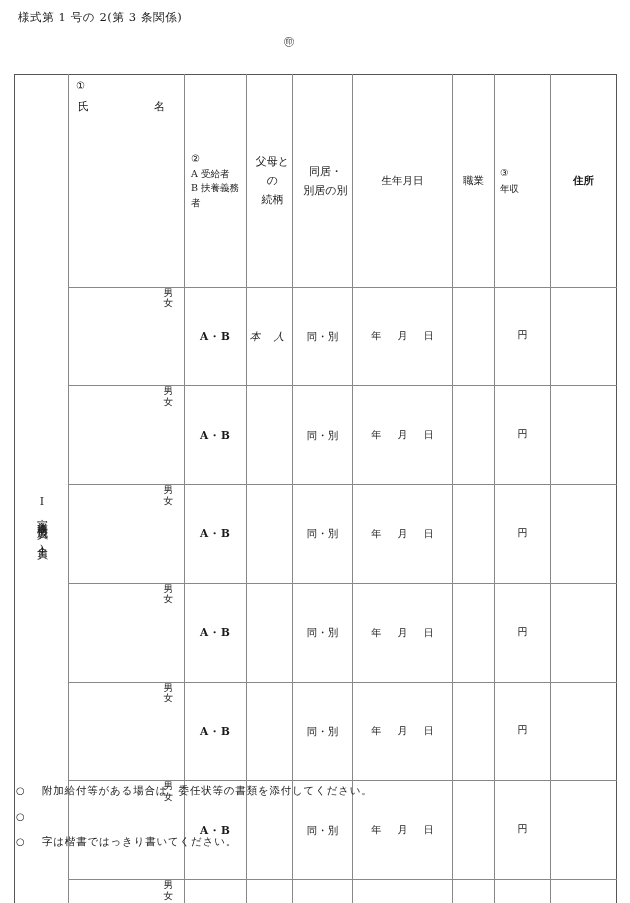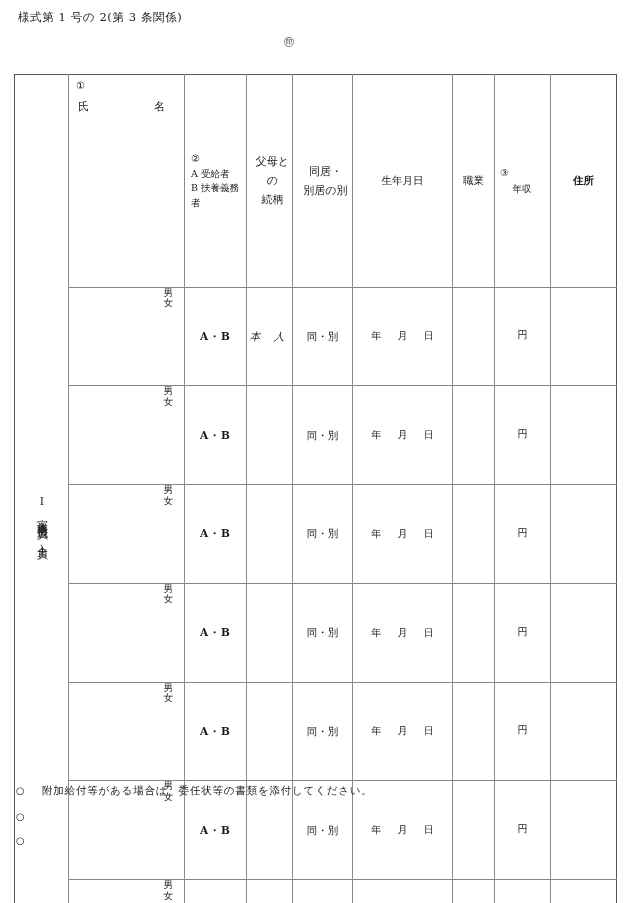--- a/index.html
+++ b/index.html
@@ -123,21 +123,21 @@
     text-align: center;
     padding-left: 6px;
   }
   .hdr-center { font-size: 10.5px; }
   .hdr-nenshu {
     text-align: left;
     padding-left: 5px;
     font-size: 9.5px;
     line-height: 1.7;
   }
-  .hdr-nenshu .lbl { display: block; text-align: center; padding-right: 6px; }
+  .hdr-nenshu .lbl { display: block; text-align: left; padding-right: 6px; }
 
   
   .danjo {
     display: inline-block;
     text-align: center;
     font-size: 9.5px;
     line-height: 1.1;
     margin-right: 7px;
     float: right;
   }
@@ -415,16 +415,17 @@
   <div class="notes">
     <div class="note">
       <span class="bullet">○</span>
       <span>附加給付等がある場合は、委任状等の書類を添付してください。</span>
     </div>
     <div class="note">
       <span class="bullet">○</span>
     </div>
     <div class="note">
       <span class="bullet">○</span>
+      <span>字は楷書ではっきり書いてください。</span>
     </div>
   </div>
 
 </div>
 
 </body></html>

